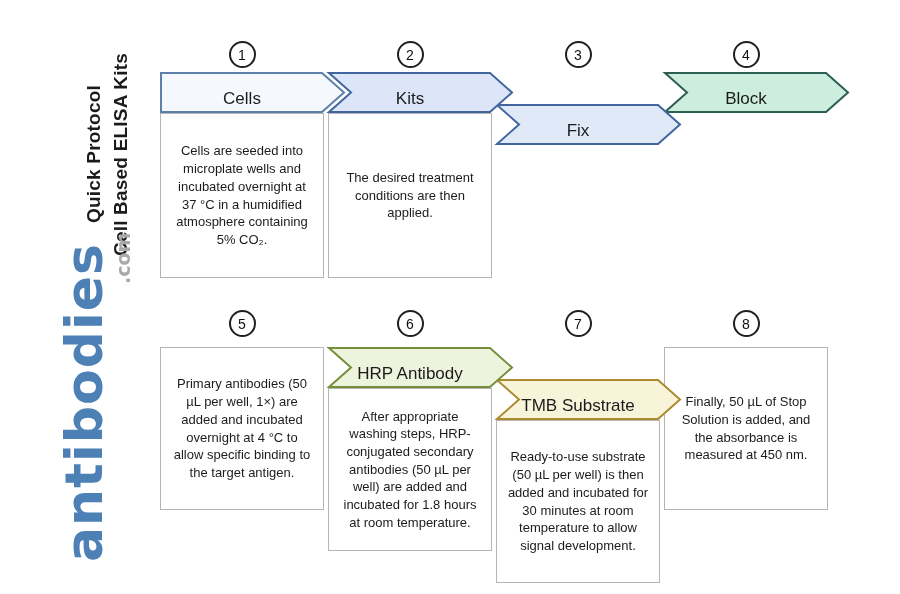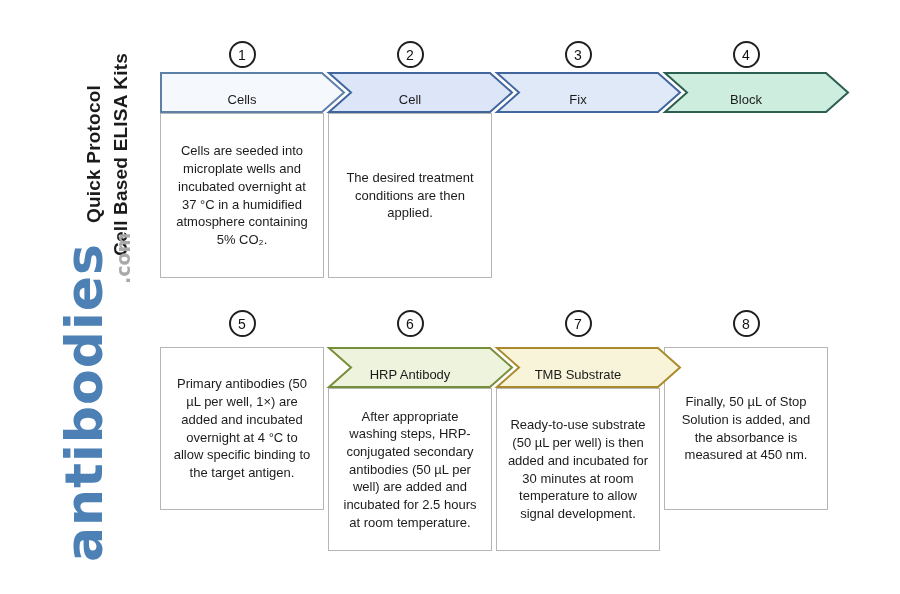--- a/index.html
+++ b/index.html
@@ -45,27 +45,27 @@
   .circle {
     width:27px; height:27px; border-radius:50%;
     border:2px solid #1f1f1f; background:#ffffff;
     display:flex; align-items:center; justify-content:center;
     font-size:14px; font-weight:500; color:#111;
   }
 
   .arrow-wrap { position:relative; height:41px; }
   .row .col:nth-child(1) .arrow-wrap { z-index:8; }
   .row .col:nth-child(2) .arrow-wrap { z-index:6; }
-  .row .col:nth-child(3) .arrow-wrap { z-index:4; }
+  .row .col:nth-child(3) .arrow-wrap { z-index:4;margin-top:32px; }
   .row .col:nth-child(4) .arrow-wrap { z-index:2;text-align:center; }
   .arrow-svg { position:absolute; left:0; top:0; display:block; overflow:visible; }
   .arrow-label {
     position:absolute; left:0; top:0; width:164px; height:54px;
     display:flex; align-items:center; justify-content:center;
-    font-size:13px; font-weight:500; color:#1b1b1b; white-space:nowrap;
+    font-size:17px; font-weight:500; color:#1b1b1b; white-space:nowrap;
   }
 
   .desc-box {
     margin-top:0; background:#ffffff; border:1.5px solid #b5b5b5;
     display:flex; align-items:center; justify-content:center;
     text-align:center; padding:8px 9px;
     font-size:13px; line-height:1.36; color:#1c1c1c;
   }
   .row1 .desc-box { height:165px; }
   .row2 .desc-box { height:163px; }
@@ -103,21 +103,21 @@
     <div class="col">
       <div class="circle-row">
           <div class="circle">
             <span>2</span>
           </div>
         </div>
       <div class="arrow-wrap">
         <svg class="arrow-svg" width="186" height="41" viewBox="0 0 186 41">
             <polygon points="1,1 162,1 184,20.5 162,40 1,40 23,20.5" stroke-width="2" fill="#dce6f8" stroke="#41669e"></polygon>
           </svg>
-        <div class="arrow-label">Cell</div>
+        <div class="arrow-label">Kits</div>
       </div>
       <div class="desc-box">The desired treatment conditions are then applied.</div>
     </div>
 
     <div class="col">
       <div class="circle-row">
           <div class="circle">
             <span>3</span>
           </div>
         </div>
@@ -161,21 +161,21 @@
           <div class="circle">
             <span>6</span>
           </div>
         </div>
       <div class="arrow-wrap">
         <svg class="arrow-svg" width="186" height="41" viewBox="0 0 186 41">
             <polygon points="1,1 162,1 184,20.5 162,40 1,40 23,20.5" stroke-width="2" fill="#edf3dc" stroke="#778e3a"></polygon>
           </svg>
         <div class="arrow-label">HRP Antibody</div>
       </div>
-      <div class="desc-box">After appropriate washing steps, HRP-conjugated secondary antibodies (50 µL per well) are added and incubated for 2.5 hours at room temperature.</div>
+      <div class="desc-box">After appropriate washing steps, HRP-conjugated secondary antibodies (50 µL per well) are added and incubated for 1.8 hours at room temperature.</div>
     </div>
 
     <div class="col">
       <div class="circle-row">
           <div class="circle">
             <span>7</span>
           </div>
         </div>
       <div class="arrow-wrap">
         <svg class="arrow-svg" width="186" height="41" viewBox="0 0 186 41">

